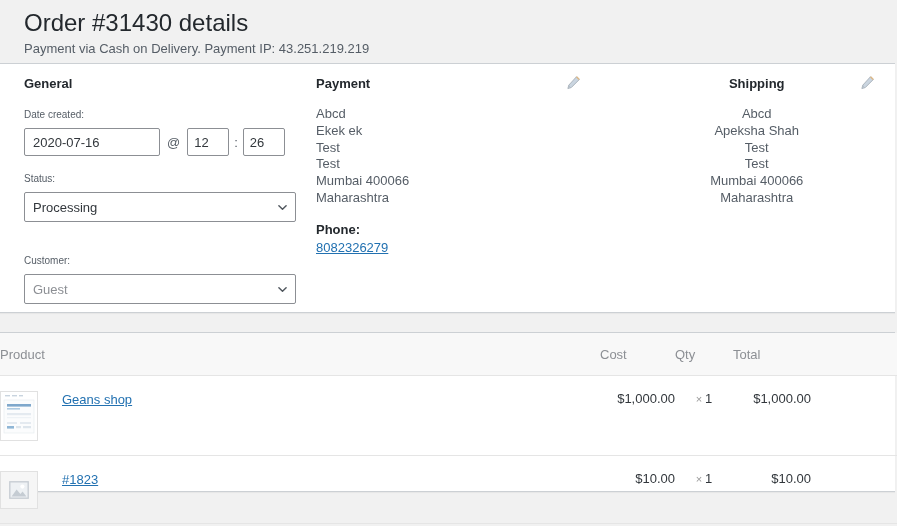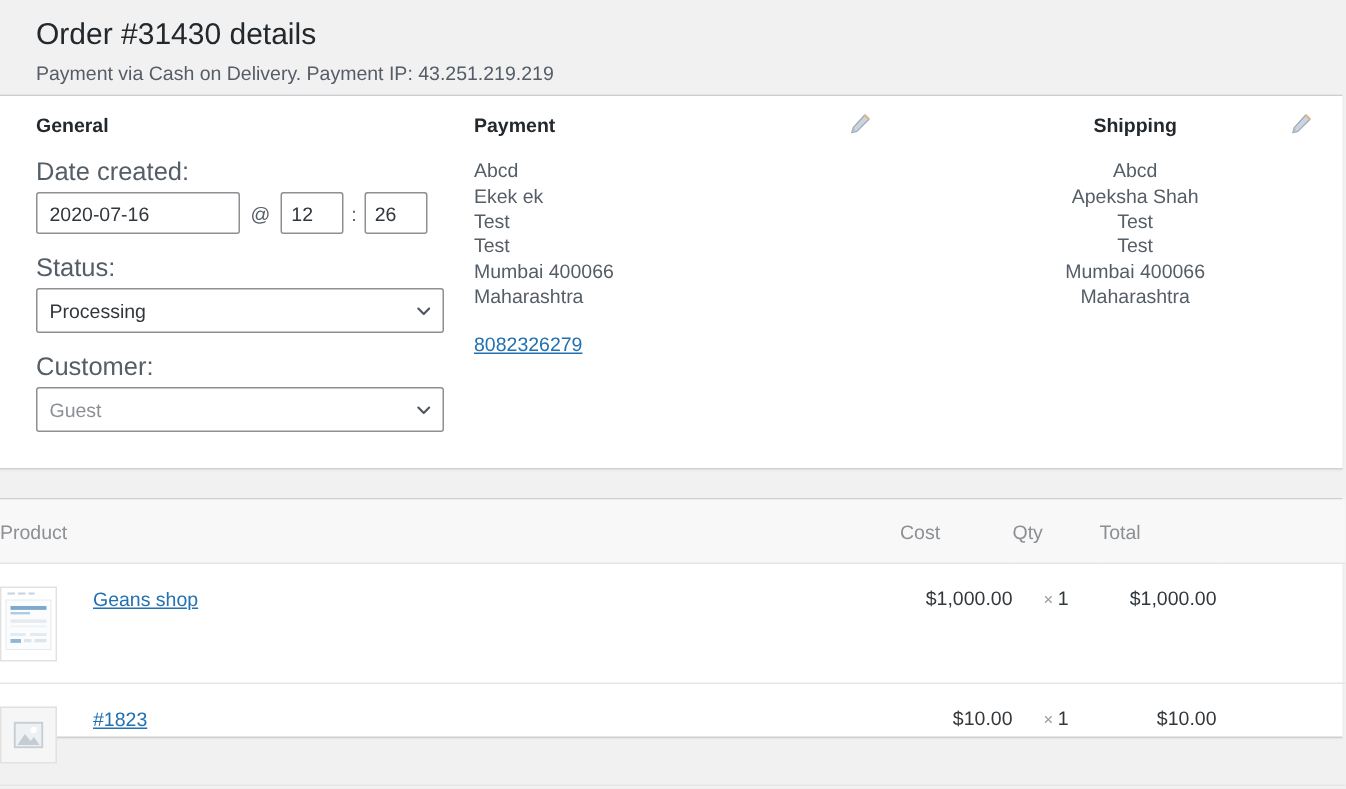--- a/index.html
+++ b/index.html
@@ -15,21 +15,21 @@
     color: #32373c;
     overflow: hidden;
   }
 
   
   .page-head {
     padding: 10px 0 0 24px;
     background: #f1f1f1;
   }
   .page-title {
-    font-size: 20px;
+    font-size: 24px;
     line-height: 26px;
     font-weight: 400;
     color: #23282d;
     margin: 0;
     padding: 0;
   }
   .page-subtitle {
     font-size: 13px;
     line-height: 20px;
     color: #555d66;
@@ -87,21 +87,21 @@
     width: 15px;
     height: 15px;
     cursor: pointer;
     opacity: .75;
   }
   #billing-edit { right: 12px; }
   #shipping-edit { right: 20px; }
 
   .field-label {
     display: block;
-    font-size: 17px;
+    font-size: 10px;
     color: #555d66;
     line-height: 18px;
     margin: 0 0 4px 0;
   }
 
   .date-row {
     display: flex;
     align-items: center;
     margin-bottom: 14px;
   }
@@ -118,21 +118,21 @@
     outline: none;
   }
   #date-created-input { width: 136px; }
   #hour-input, #minute-input { width: 42px; text-align: left; padding: 0 6px; }
   .at-sign { color: #555d66; font-size: 13px; margin: 0 7px; }
   .colon-sign { color: #555d66; font-size: 13px; margin: 0 5px; }
 
   .select-wrap {
     position: relative;
     width: 272px;
-    margin-bottom: 14px;
+    margin-bottom: 30px;
   }
   select.sel {
     width: 272px;
     height: 30px;
     -webkit-appearance: none;
     -moz-appearance: none;
     appearance: none;
     padding-right: 26px;
   }
   #customer-select { color: #8c8f94; }
@@ -296,20 +296,21 @@
         <span class="addr-line">Abcd</span>
         <span class="addr-line">Ekek ek</span>
         <span class="addr-line">Test</span>
         <span class="addr-line">Test</span>
         <span class="addr-line">Mumbai 400066</span>
         <span class="addr-line">Maharashtra</span>
       </div>
 
 
       <div class="meta-group">
+        <span class="sub-label">Phone:</span>
         <a class="lnk" href="#">8082326279</a>
       </div>
     </div>
 
     <div class="col-shipping">
       <h3 class="col-heading">Shipping</h3>
       <svg class="edit-pencil" id="shipping-edit" viewBox="0 0 16 16">
         <path d="M11.2 1.8 L14.2 4.8 L5.6 13.4 L2.0 14.4 L3.0 10.8 Z" fill="#b9c8d6" stroke="#7f8c99" stroke-width="0.9" stroke-linejoin="round"></path>
         <path d="M11.2 1.8 L14.2 4.8" stroke="#d4a15e" stroke-width="1.6"></path>
         <path d="M2.0 14.4 L3.0 10.8 L4.4 12.2 Z" fill="#9aa7b2"></path>

